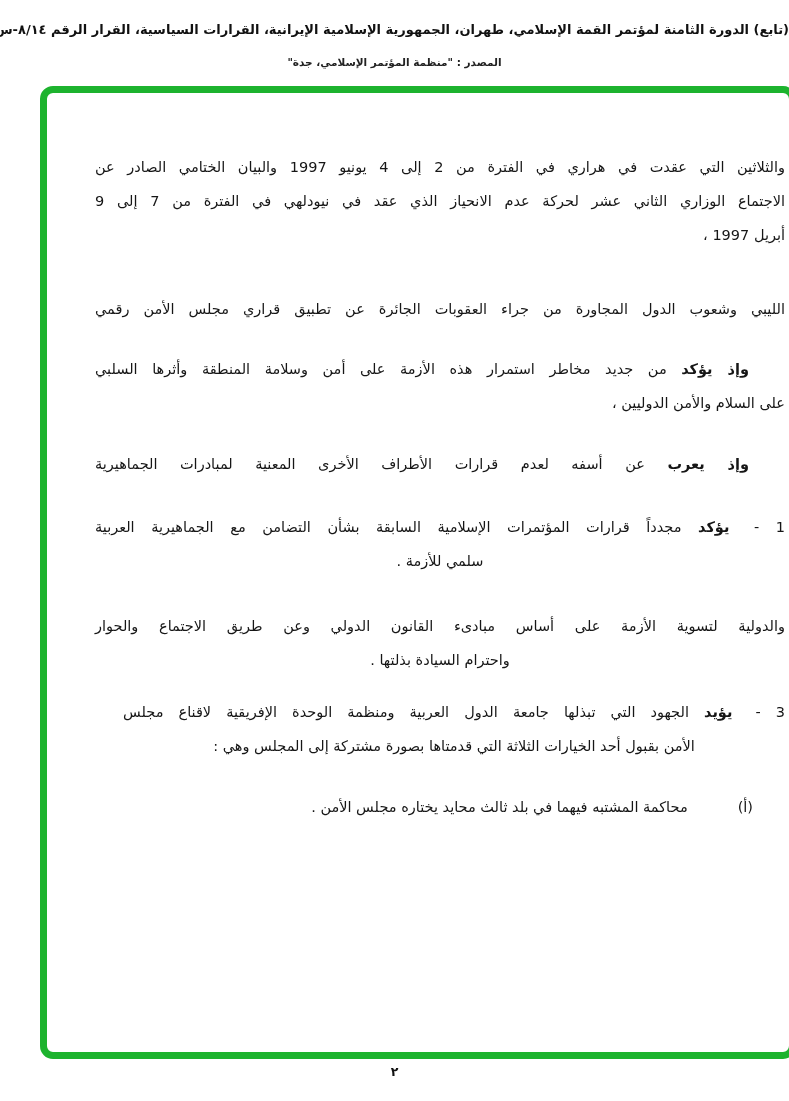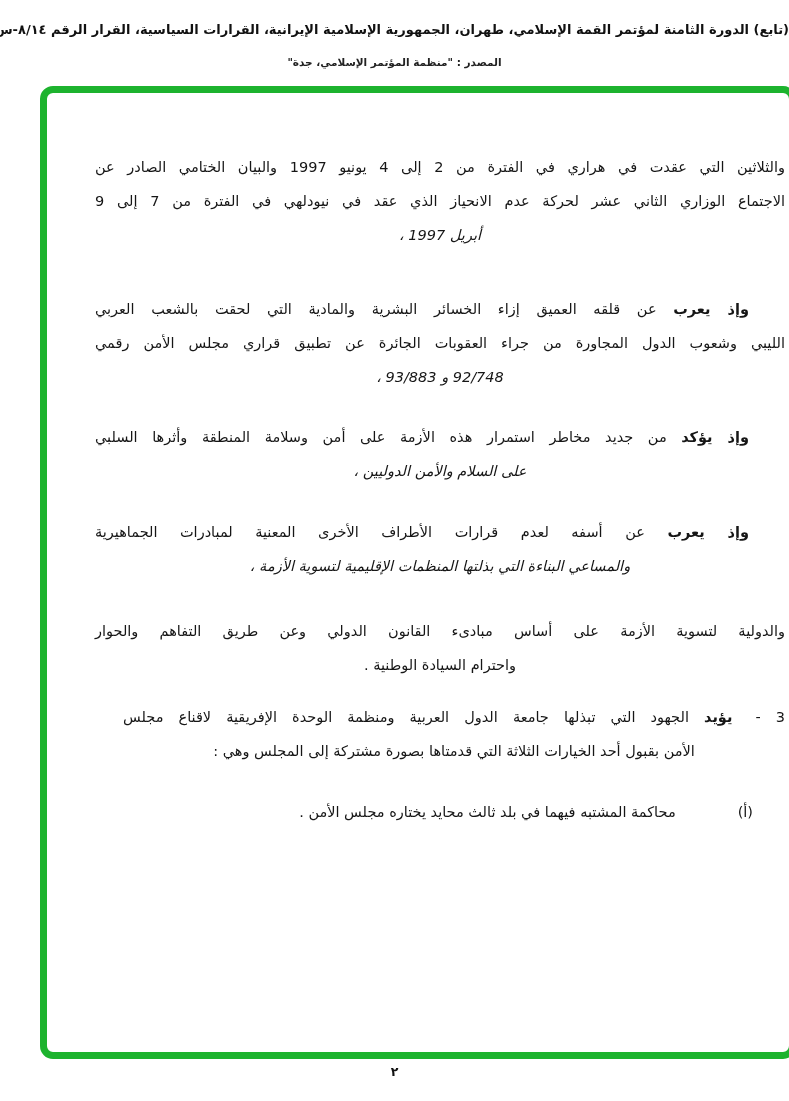--- a/index.html
+++ b/index.html
@@ -24,63 +24,62 @@
   }
   .content{
     position:absolute;inset:0;
     padding:57px 4px 0 48px;direction:rtl;box-sizing:border-box;
   }
   .block{margin:0;}
   .line{
     line-height:34px;font-size:14.5px;white-space:normal;
   }
   .line.fill{text-align:justify;text-align-last:justify;}
-  .line.right{text-align:center;font-style:italic;}
+  .line.right{text-align:right;}
   .line.center{text-align:center;}
   .line.indent{padding-right:36px;}
   .line.sub{display:flex;align-items:baseline;padding-right:32px;}
   .bold{font-weight:bold;}
   .marker{margin-left:8px;}
-  .sub-text{margin-right:54px;}
+  .sub-text{margin-right:42px;}
   .page-number{
     position:absolute;top:1064px;left:0;width:789px;
     text-align:center;font-size:12.5px;font-weight:bold;color:#111;
   }
 </style>
 </head>
 <body>
 
 <div class="header-title">(تابع) الدورة الثامنة لمؤتمر القمة الإسلامي، طهران، الجمهورية الإسلامية الإيرانية، القرارات السياسية، القرار الرقم ٨/١٤-س(ق.إ)</div>
 <div class="source-line">المصدر :  "منظمة المؤتمر الإسلامي، جدة"</div>
 
 <div class="frame">
   <div class="content">
       <div class="block" style="margin-top: 0px;">
         <div class="line fill"><span>والثلاثين التي عقدت في هراري في الفترة من 2 إلى 4 يونيو 1997 والبيان الختامي الصادر عن</span> </div>
         <div class="line fill"><span>الاجتماع الوزاري الثاني عشر لحركة عدم الانحياز الذي عقد في نيودلهي في الفترة من 7 إلى 9</span> </div>
         <div class="line right"><span>أبريل 1997 ،</span> </div>
       </div>
       <div class="block" style="margin-top: 40px;">
-        <div class="line fill indent"><span class="bold">وإذ يعرب</span> <span>عن قلقه العميق إزاء الخسائر البشرية والمادية التي لحقت بالشعب العربي</span> </div>
         <div class="line fill"><span>الليبي وشعوب الدول المجاورة من جراء العقوبات الجائرة عن تطبيق قراري مجلس الأمن رقمي</span> </div>
-        <div class="line right"><span>92/748 و 93/883 ،</span> </div>
       </div>
       <div class="block" style="margin-top: 26px;">
         <div class="line fill indent"><span class="bold">وإذ يؤكد</span> <span>من جديد مخاطر استمرار هذه الأزمة على أمن وسلامة المنطقة وأثرها السلبي</span> </div>
         <div class="line right"><span>على السلام والأمن الدوليين ،</span> </div>
       </div>
       <div class="block" style="margin-top: 27px;">
         <div class="line fill indent"><span class="bold">وإذ يعرب</span> <span>عن أسفه لعدم قرارات الأطراف الأخرى المعنية لمبادرات الجماهيرية</span> </div>
-        <div class="line right"><span>والمساعي البناءة التي بذلتها المنظمات الإقليمية لتسوية الأزمة ،</span> </div>
       </div>
       <div class="block" style="margin-top: 29px;">
+        <div class="line fill"><span class="marker">1 -</span> <span class="bold">يؤكد</span> <span>مجدداً قرارات المؤتمرات الإسلامية السابقة بشأن التضامن مع الجماهيرية العربية</span> </div>
+        <div class="line center"><span>سلمي للأزمة .</span> </div>
       </div>
       <div class="block" style="margin-top: 31px;">
-        <div class="line fill"><span>والدولية لتسوية الأزمة على أساس مبادىء القانون الدولي وعن طريق التفاهم والحوار</span> </div>
-        <div class="line center"><span>واحترام السيادة الوطنية .</span> </div>
+        <div class="line fill"><span>والدولية لتسوية الأزمة على أساس مبادىء القانون الدولي وعن طريق الاجتماع والحوار</span> </div>
+        <div class="line center"><span>واحترام السيادة بذلتها .</span> </div>
       </div>
       <div class="block" style="margin-top: 18px; margin-left: 28px;">
         <div class="line fill"><span class="marker">3 -</span> <span class="bold">يؤيد</span> <span>الجهود التي تبذلها جامعة الدول العربية ومنظمة الوحدة الإفريقية لاقناع مجلس</span> </div>
         <div class="line center"><span>الأمن بقبول أحد الخيارات الثلاثة التي قدمتاها بصورة مشتركة إلى المجلس وهي :</span> </div>
       </div>
       <div class="block" style="margin-top: 27px;">
         <div class="line sub">
           <span class="marker">(أ)</span> 
           <span class="sub-text">محاكمة المشتبه فيهما في بلد ثالث محايد يختاره مجلس الأمن .</span> 
         </div>

